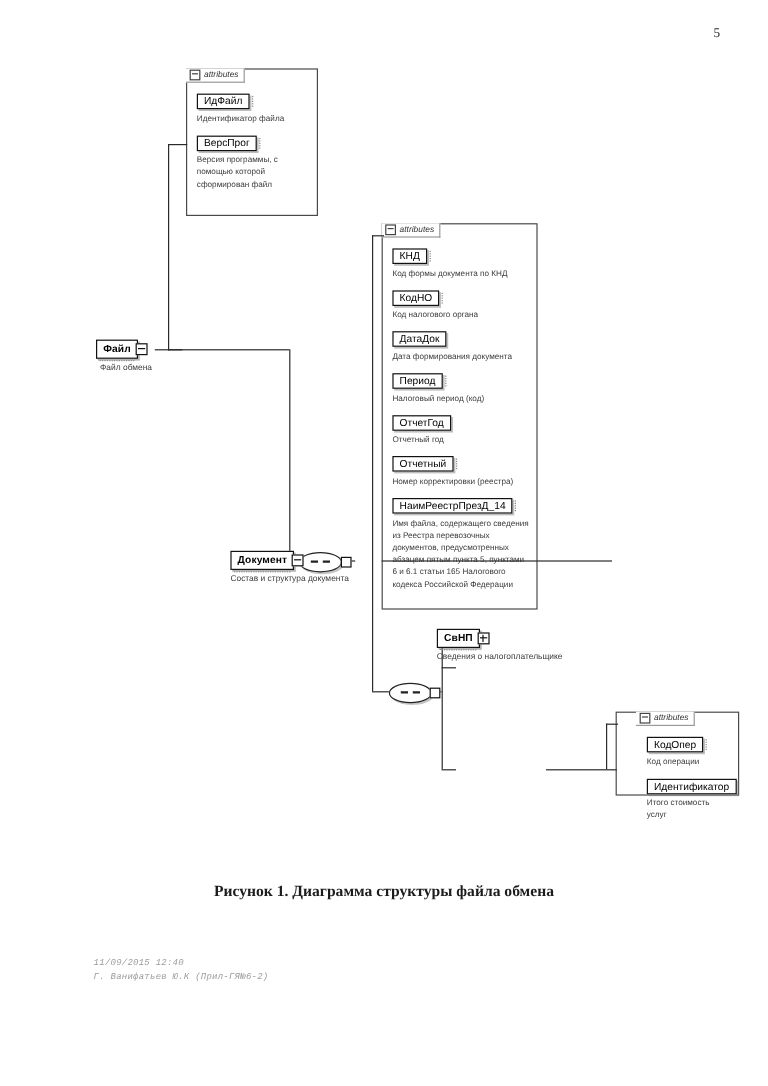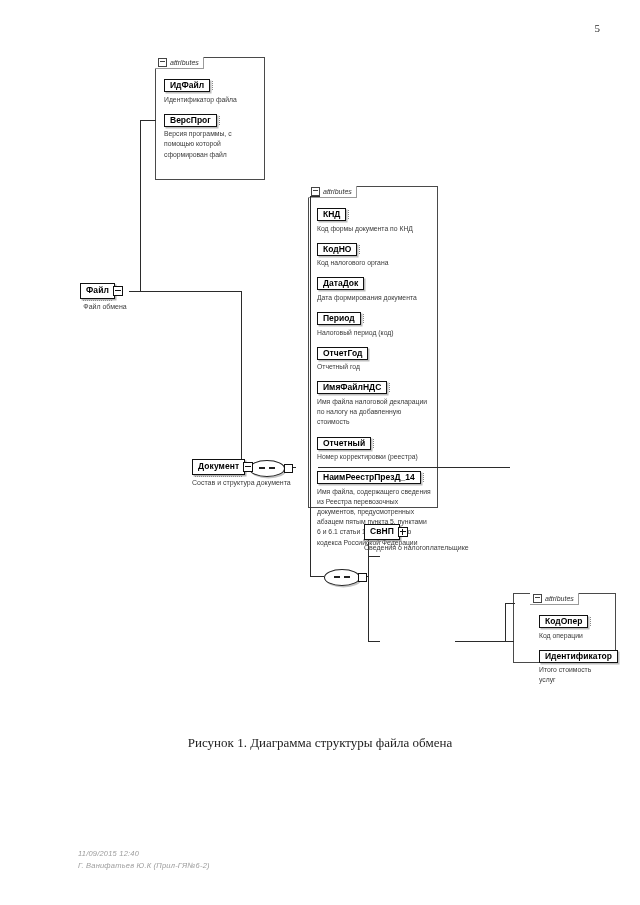--- a/index.html
+++ b/index.html
@@ -95,21 +95,21 @@
   }
   .attr-hdr .ttl{
     font-size:7px;font-style:italic;color:#333;font-family:"Liberation Sans",sans-serif;
   }
   .attr-body{padding:5px 6px 6px 8px;}
   .attr-item{margin-bottom:4px;}
   .attr-name{
     display:inline-block;
     border:1px solid #111;background:#fff;
     padding:0px 5px 1px 5px;
-    font-weight:bold;font-size:8.5px;color:#000;
+    font-weight:normal;font-size:8.5px;color:#000;
     box-shadow:1.5px 1.5px 0 rgba(125,125,125,.5);
     position:relative;
     white-space:nowrap;
   }
   .attr-name.opt::after{
     content:"";position:absolute;right:-4px;top:1px;bottom:1px;
     border-right:1px dotted #888;
   }
   .attr-desc{
     font-size:6.8px;color:#3a3a3a;line-height:1.5;margin-top:2.5px;
@@ -134,26 +134,26 @@
 
   
   .ln{position:absolute;background:#2b2b2b;}
   .lnh{height:1px;}
   .lnv{width:1px;}
 
   .caption{
     position:absolute;left:0;right:0;top:735px;
     text-align:center;
     font-family:"Liberation Serif", serif;
-    font-size:13px;color:#1c1c1c;
+    font-size:13px;color:#1c1c1c;font-weight:bold;
   }
 
   .footer{
-    position:absolute;left:78px;top:848px;
-    font-family:Liberation Sans, sans-serif;
+    position:absolute;left:78px;top:798px;
+    font-family:Liberation Mono, monospace;
     font-style:italic;
     font-size:7.5px;
     color:#9c9c9c;
     line-height:1.55;
     letter-spacing:.2px;
   }
   .footer div{white-space:nowrap;}
 </style>
 </head>
 <body>
@@ -172,21 +172,21 @@
         <span class="attr-name opt">ИдФайл</span>
         <div class="attr-desc">Идентификатор файла</div>
       </div>
       <div class="attr-item">
         <span class="attr-name opt">ВерсПрог</span>
         <div class="attr-desc">Версия программы, с помощью которой сформирован файл</div>
       </div>
     </div>
   </div>
 
-  <div class="attrbox" style="left:308px;top:186px;width:130px;height:322px;">
+  <div class="attrbox" style="left:318px;top:186px;width:130px;height:322px;">
     <div class="attr-hdr">
       <span class="minusicon"></span>
       <span class="ttl">attributes</span>
     </div>
     <div class="attr-body">
       <div class="attr-item">
         <span class="attr-name opt">КНД</span>
         <div class="attr-desc">Код формы документа по КНД</div>
       </div>
       <div class="attr-item">
@@ -197,24 +197,20 @@
         <span class="attr-name">ДатаДок</span>
         <div class="attr-desc">Дата формирования документа</div>
       </div>
       <div class="attr-item">
         <span class="attr-name opt">Период</span>
         <div class="attr-desc">Налоговый период (код)</div>
       </div>
       <div class="attr-item">
         <span class="attr-name">ОтчетГод</span>
         <div class="attr-desc">Отчетный год</div>
-      </div>
-      <div class="attr-item">
-        <span class="attr-name opt">ИмяФайлНДС</span>
-        <div class="attr-desc">Имя файла налоговой декларации по налогу на добавленную стоимость</div>
       </div>
       <div class="attr-item">
         <span class="attr-name opt">Отчетный</span>
         <div class="attr-desc">Номер корректировки (реестра)</div>
       </div>
       <div class="attr-item">
         <span class="attr-name opt">НаимРеестрПрезД_14</span>
         <div class="attr-desc">Имя файла, содержащего сведения из Реестра перевозочных документов, предусмотренных абзацем пятым пункта 5, пунктами 6 и 6.1 статьи 165 Налогового кодекса Российской Федерации</div>
       </div>
     </div>

